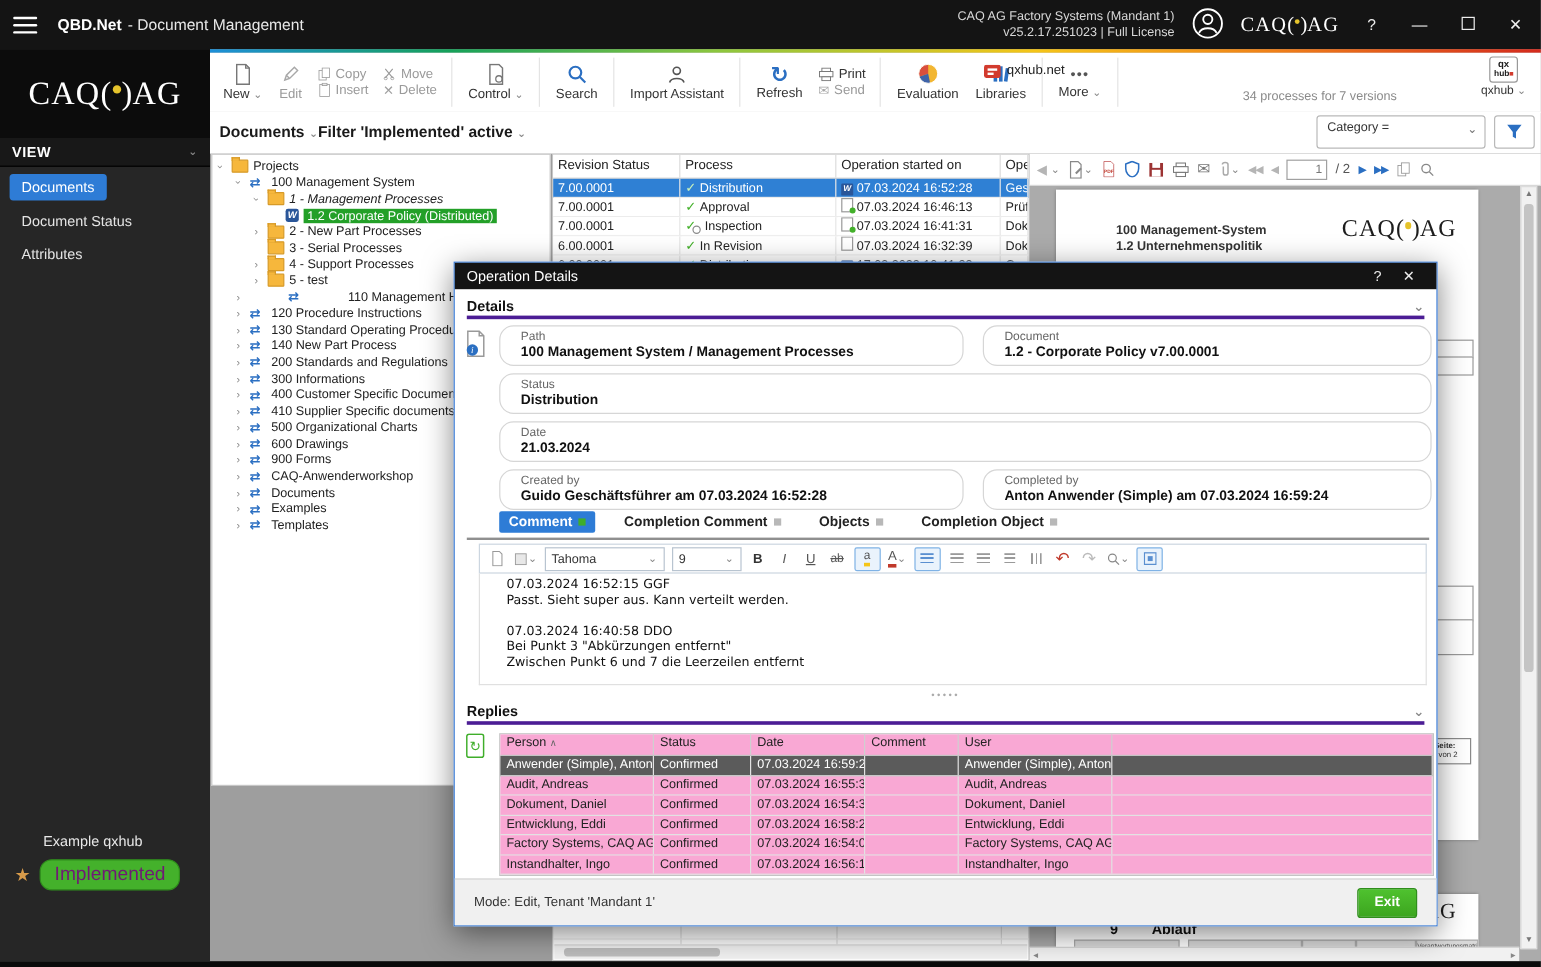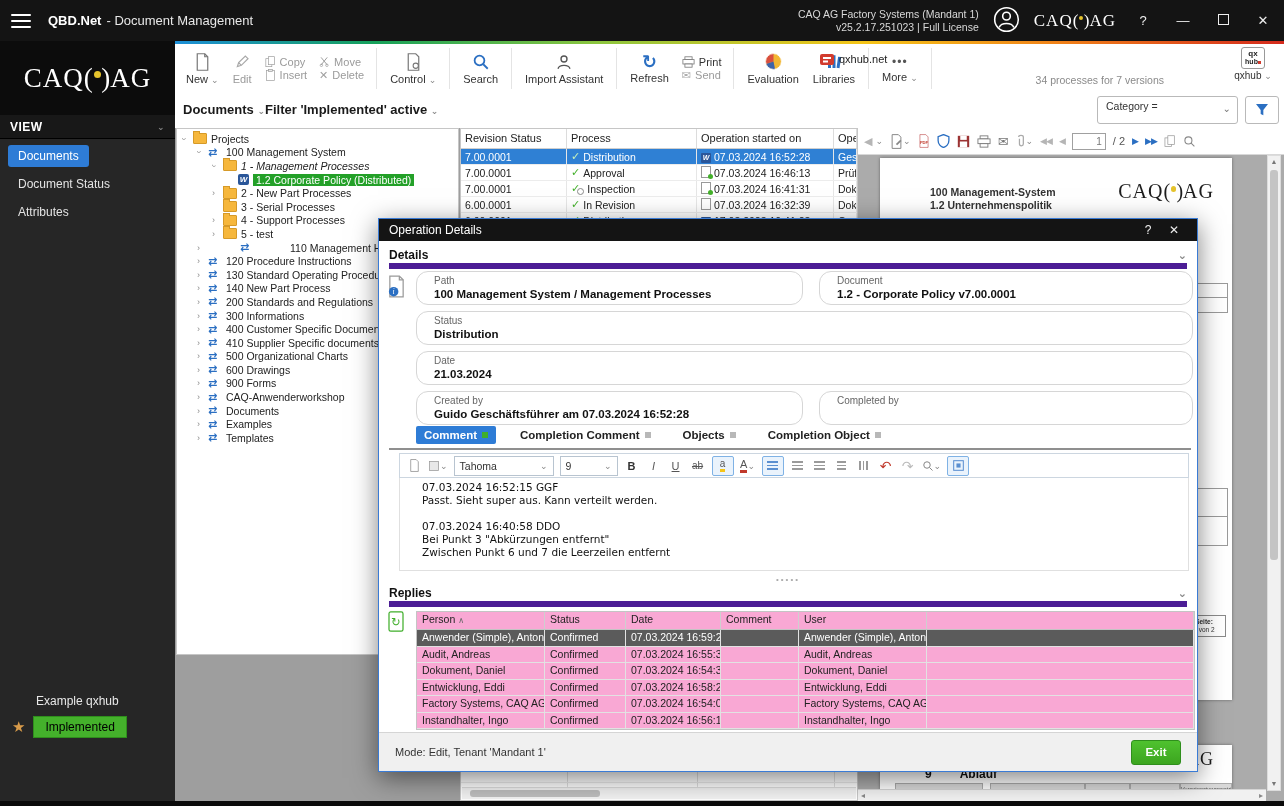--- a/index.html
+++ b/index.html
@@ -49,21 +49,21 @@
   .secthdr .sp{flex:1}
   .navitem{margin:6px 8px 0 8px;padding:4px 10px;color:#e4e4e4;font-size:12px;border-radius:3px;cursor:pointer;display:inline-block}
   .navitem.sel{background:#2e7cd6;color:#fff}
   .navcol{display:flex;flex-direction:column;align-items:flex-start}
   .filterhdr{position:absolute;top:643px;left:0;right:0}
   .toggle{width:26px;height:13px;background:#3fae2a;border-radius:7px;position:relative;cursor:pointer}
   .toggle i{position:absolute;right:1px;top:1px;width:11px;height:11px;background:#fff;border-radius:50%}
   .exqx{color:#e8e8e8;font-size:12px;margin:10px 0 0 36px}
   .implrow{display:flex;align-items:center;gap:8px;margin:8px 0 0 12px}
   .star{color:#d89b4a;font-size:15px}
-  .greenchip{background:#44b12b;border:1px solid #2f8e1c;color:#000000;font-size:12px;padding:3px 11px;border-radius:0;cursor:pointer}
+  .greenchip{background:#44b12b;border:1px solid #2f8e1c;color:#701a75;font-size:16px;padding:3px 11px;border-radius:10px;cursor:pointer}
   
   .subbar{position:absolute;left:175px;top:93px;width:1109px;height:35px;background:#fff}
   .sublbl{font-size:13px;font-weight:bold;color:#1a1a1a;cursor:pointer}
   
   .catbox{position:absolute;left:1097px;top:96px;width:139px;height:26px;border:1px solid #b9b9b9;border-radius:3px;background:#fff;cursor:pointer}
   .catbox .cl{position:absolute;left:8px;top:3px;font-size:10.5px;color:#333}
   .catbox .cv{position:absolute;right:6px;top:6px;color:#777;font-size:10px}
   .filterbtn{position:absolute;left:1245px;top:96px;width:32px;height:26px;border:1px solid #b9b9b9;border-radius:3px;background:#fff;display:flex;align-items:center;justify-content:center;cursor:pointer}
   
   .treepanel{position:absolute;left:176px;top:128px;width:283px;height:527px;background:#fff;border:1px solid #c6c6c6;box-sizing:border-box;overflow:hidden;padding-top:3px}
@@ -116,21 +116,21 @@
   .mcell{position:absolute;height:12px;background:#d9d9d9;border:1px solid #ababab;box-sizing:border-box;font-size:5.5px;color:#444;text-align:center;line-height:11px;overflow:hidden}
   .vscroll{position:absolute;right:3px;top:27px;width:14px;bottom:10px;background:#f1f1f1;border:1px solid #dcdcdc;box-sizing:border-box}
   .vthumb{position:absolute;left:2px;width:8px;background:#c4c4c4;border-radius:3px}
   .sarrow{position:absolute;left:0;width:12px;height:12px;color:#777;font-size:7px;text-align:center;line-height:12px}
   .hscroll{position:absolute;left:0;right:18px;bottom:0;height:11px;background:#f1f1f1;border-top:1px solid #d5d5d5;color:#888;font-size:8px}
   
   .modal{position:absolute;left:378px;top:218px;width:820px;height:554px;background:#fff;border:1px solid #3a7bd5;box-sizing:border-box;box-shadow:0 6px 24px rgba(0,0,0,.5);z-index:10}
   .mhead{height:22px;background:#141414;color:#fff;display:flex;align-items:center;padding:0 10px;font-size:12px}
   .mhead .sp{flex:1}
   .mhbtn{width:26px;text-align:center;cursor:pointer;color:#eee;font-size:12px}
-  .msect{position:absolute;left:10px;right:10px;display:flex;align-items:flex-end;border-bottom:6px solid #4c1d95;padding-bottom:1px;font-weight:bold;font-size:12px;color:#111}
+  .msect{position:absolute;left:10px;right:10px;display:flex;align-items:flex-end;border-bottom:3px solid #4c1d95;padding-bottom:1px;font-weight:bold;font-size:12px;color:#111}
   .msect .sp{flex:1}
   .msect .chev{cursor:pointer;font-size:11px}
   .fbox{position:absolute;border:1px solid #d6d6d6;border-radius:12px;background:#fff;padding:3px 17px;box-sizing:border-box;height:34px}
   .flabel{font-size:10px;color:#666}
   .fval{font-size:11.5px;font-weight:bold;color:#111;margin-top:2px;white-space:nowrap;overflow:hidden}
   .tabs{position:absolute;left:37px;top:205px;display:flex;gap:16px;align-items:center;height:22px}
   .tab{display:flex;align-items:center;gap:5px;font-size:11.5px;font-weight:bold;color:#222;cursor:pointer;padding:3px 8px;border-radius:2px}
   .tab .tab-badge{width:6px;height:6px;background:#b8b8b8;display:inline-block}
   .tab.tab-sel{background:#2e7cd6;color:#fff}
   .tab.tab-sel .tab-badge{background:#3fae2a}
@@ -782,20 +782,21 @@
   <div class="fbox" style="left:37px;top:132px;width:777px">
     <div class="flabel">Date</div>
       <div class="fval">21.03.2024</div>
   </div>
   <div class="fbox" style="left:37px;top:172px;width:387px">
     <div class="flabel">Created by</div>
       <div class="fval">Guido Geschäftsführer am 07.03.2024 16:52:28</div>
   </div>
   <div class="fbox" style="left:440px;top:172px;width:374px">
     <div class="flabel">Completed by</div>
+      <div class="fval">Anton Anwender (Simple) am 07.03.2024 16:59:24</div>
   </div>
 
   <div class="tabs">
 
       <div class="tab tab-sel">
         <span>Comment</span>
         <span class="tab-badge"></span>
       </div>
 
       <div class="tab">

